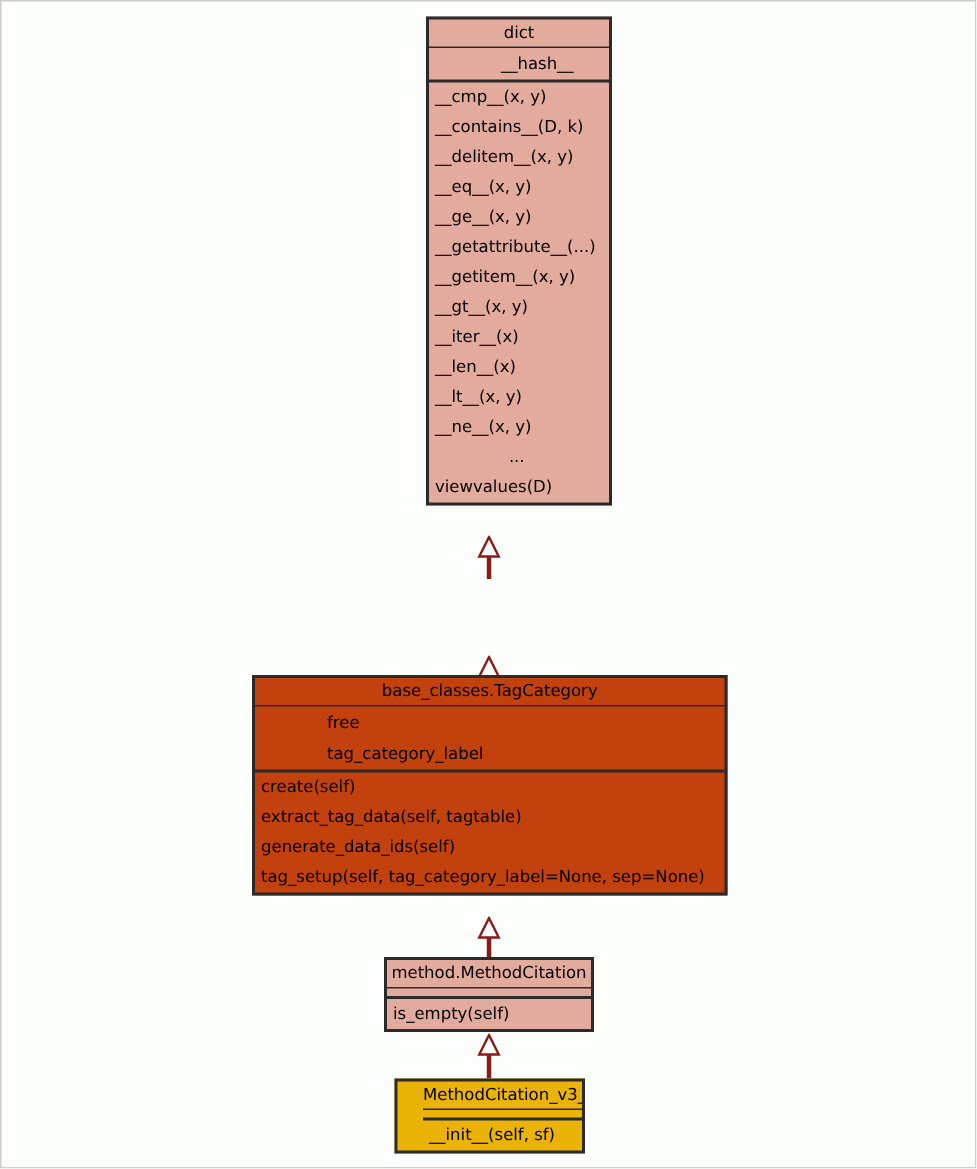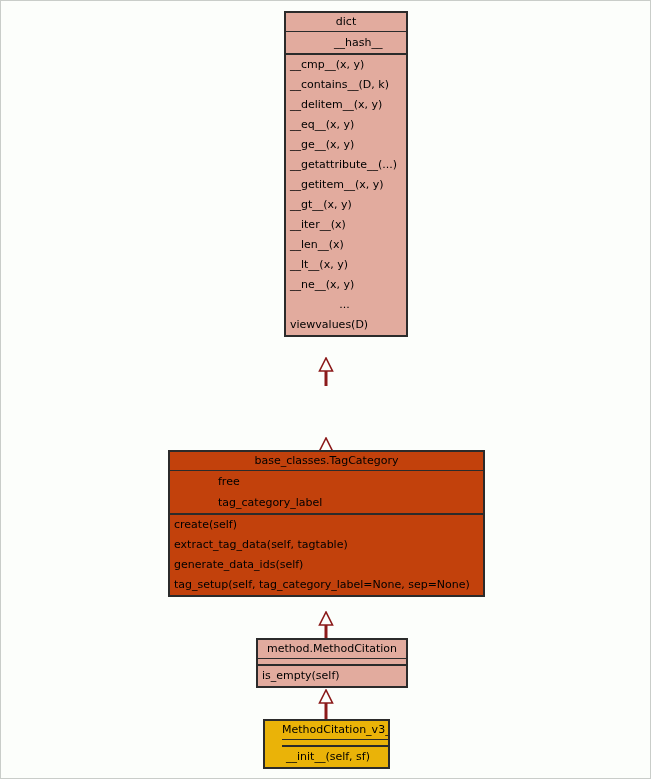--- a/index.html
+++ b/index.html
@@ -92,21 +92,21 @@
         <div class="row">generate_data_ids(self)</div>
         <div class="row">tag_setup(self, tag_category_label=None, sep=None)</div>
       </div>
   </div>
 
   <svg class="arrow" style="left:317px; top:610px;" width="16" height="27">
     <line x1="8" y1="13" x2="8" y2="100%"></line>
     <polygon points="8,1 1.5,14 14.5,14"></polygon>
   </svg>
 
-  <div class="class-box" style="left: 255px; top: 637px; width: 152px; background: rgb(226, 171, 158);">
+  <div class="class-box" style="left: 255px; top: 637px; width: 140px; background: rgb(226, 171, 158);">
     <div class="class-title">method.MethodCitation</div>
     <div class="attrs"></div>
     <div class="methods">
         <div class="row">is_empty(self)</div>
       </div>
   </div>
 
   <svg class="arrow" style="left:317px; top:688px;" width="16" height="30">
     <line x1="8" y1="13" x2="8" y2="100%"></line>
     <polygon points="8,1 1.5,14 14.5,14"></polygon>

